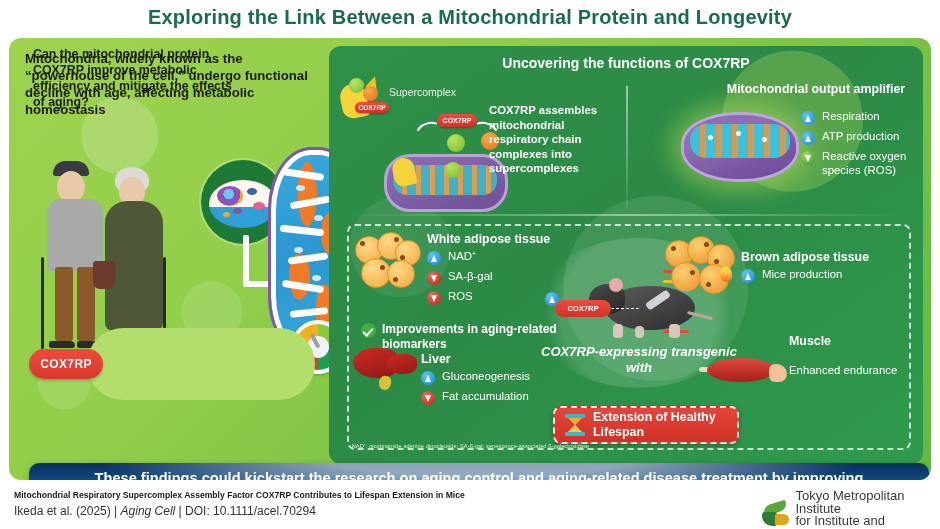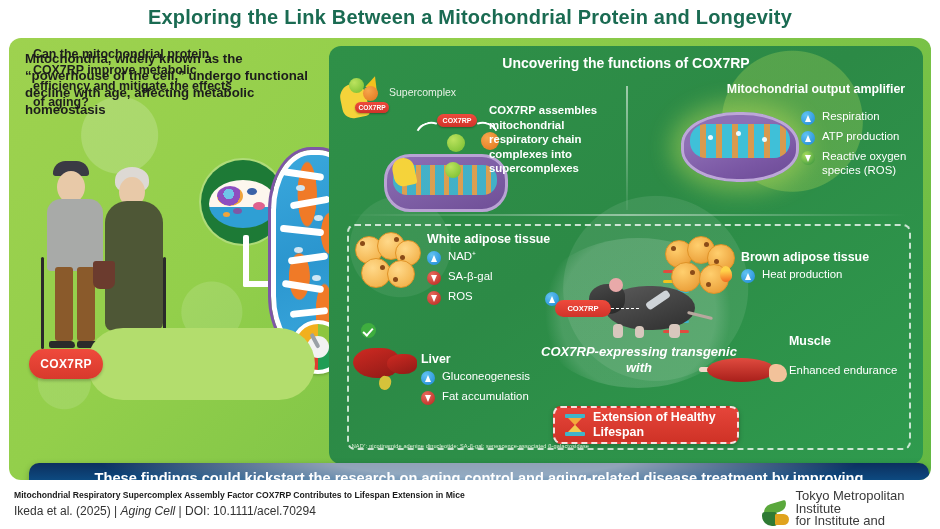--- a/index.html
+++ b/index.html
@@ -447,20 +447,21 @@
             <span class="btxt">SA-β-gal</span>
           </div>
           <div class="bline">
             <span class="ico dn-red"></span>
             <span class="btxt">ROS</span>
           </div>
         </div>
 
         <div class="improve">
           <span class="check"></span>
+          <span class="itxt">Improvements in aging-related biomarkers</span>
         </div>
 
         <div class="liver-art">
           <div class="liver-lobe" style="left:0;top:2px;width:46px;height:30px;"></div>
           <div class="liver-lobe" style="left:34px;top:8px;width:30px;height:20px;"></div>
           <div class="gall"></div>
         </div>
         <div class="sec-title liver-t">Liver</div>
         <div class="liver-b">
           <div class="bline">
@@ -513,21 +514,21 @@
             </div>
           <div class="fatcell brown" style="left:34px;top:28px;width:28px;height:28px;">
               <span class="fatnuc" style="left:6px;top:17px;"></span>
             </div>
         </div>
         <div class="sec-title bat-t">Brown adipose tissue</div>
         <div class="flame"></div>
         <div class="bat-b">
           <div class="bline">
             <span class="ico up-blue"></span>
-            <span class="btxt">Heat production</span>
+            <span class="btxt">Mice production</span>
           </div>
         </div>
 
         <div class="muscle-art">
           <div class="tendon" style="left:0;"></div>
           <div class="muscle-belly"></div>
           <div class="tendon" style="left:72px;"></div>
         </div>
         <div class="sec-title mus-t">Muscle</div>
         <div class="bicep"></div>

